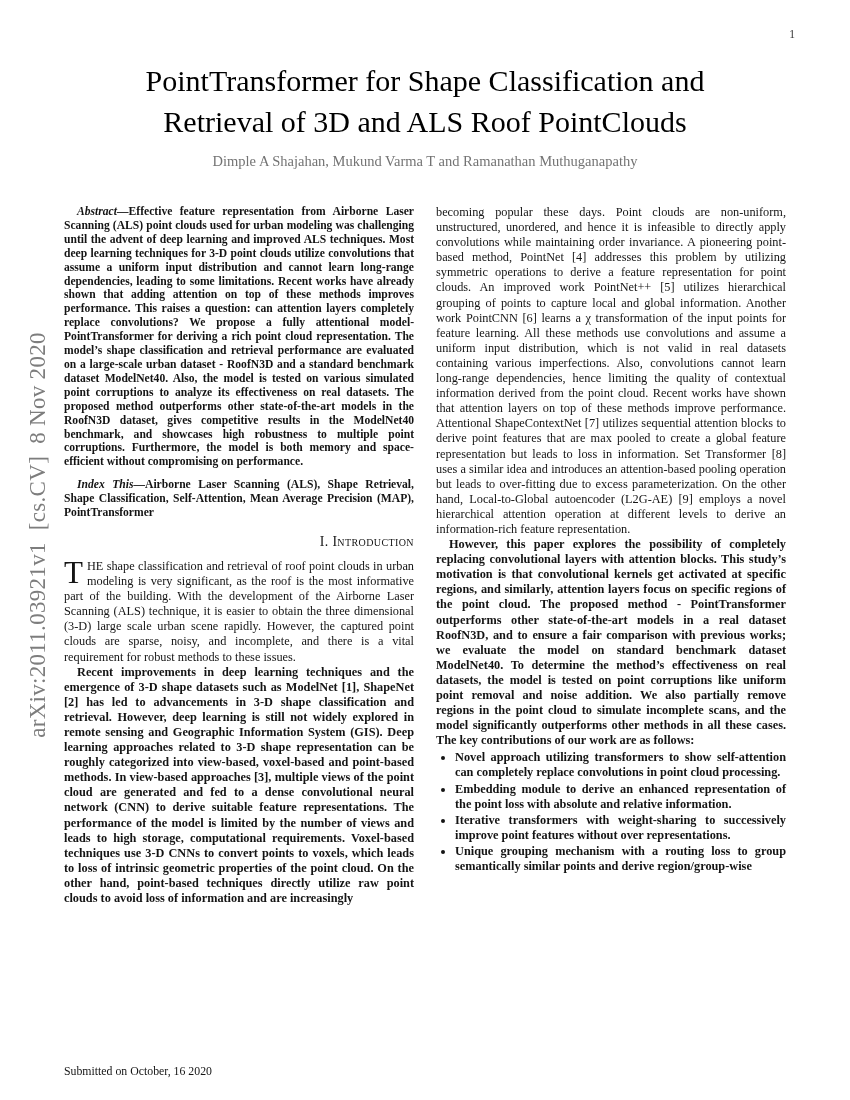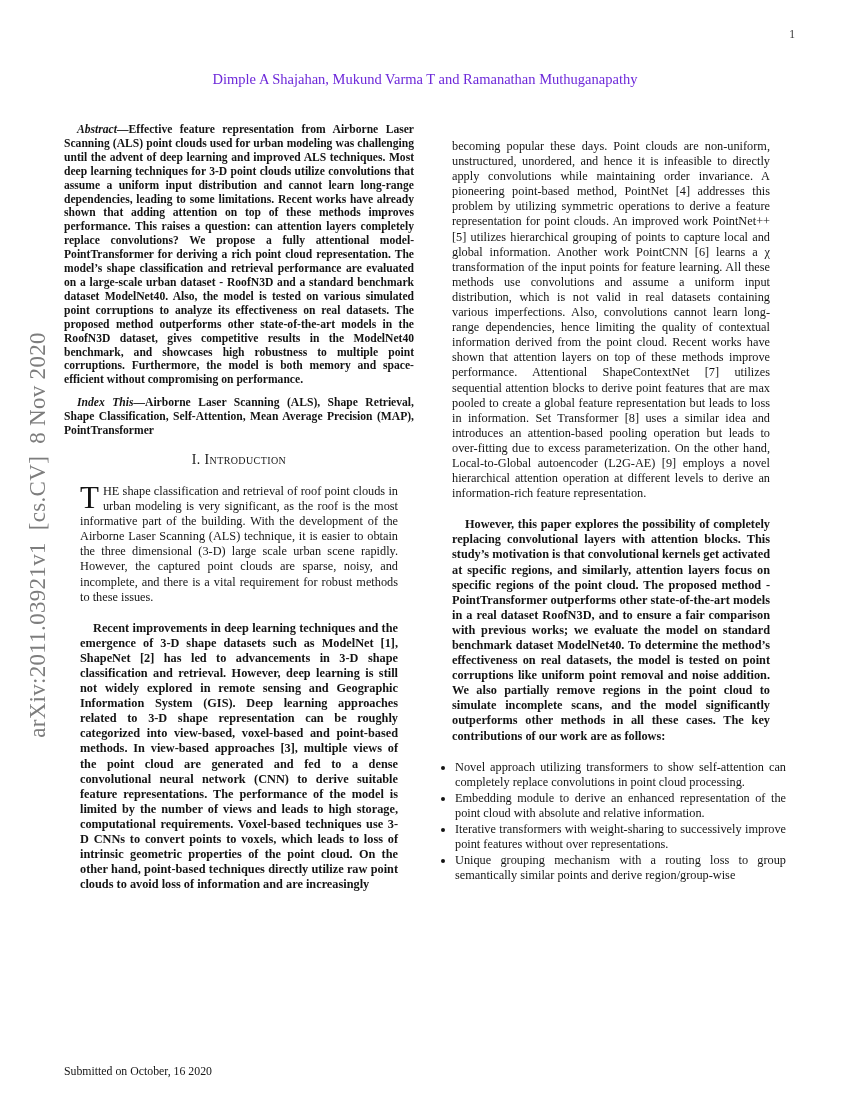--- a/index.html
+++ b/index.html
@@ -27,63 +27,64 @@
     text-align: center;
     font-size: 23px;
     color: #7d7d7d;
     white-space: pre;
     letter-spacing: 0.3px;
   }
 
   .paper-header { padding-top: 60px; text-align: center; }
   .title { margin: 0; font-size: 30px; font-weight: 400; line-height: 41px; color: #000; }
   .title-line { display: block; }
-  .authors { margin-top: 11px; font-size: 14.5px; color: #6d28d9; }
+  .authors { margin-top: 11px; font-size: 14.5px; color: #737373; }
 
   .columns {
     display: flex; gap: 22px;
     margin: 35px 64px 0 64px;
   }
   .col { flex: 1; min-width: 0; }
 
   .abstract, .index-terms {
     margin: 0;
     font-size: 11.6px; font-weight: 700;
     line-height: 13.9px;
     text-align: justify;
     text-indent: 13px;
   }
   .index-terms { margin-top: 9px; }
   .lead-label { font-style: italic; }
 
   .section-heading {
     margin: 14px 0 9px;
-    text-align: center;
+    text-align: right;
     font-size: 13.8px; font-weight: 400;
     font-variant: small-caps;
     letter-spacing: 0.4px;
   }
 
   .body-par {
-    margin: 16px;
+    margin: 0;
     font-size: 12.3px; line-height: 15.1px;
     text-align: justify;
   }
   .indent { text-indent: 13px; font-weight: bold; }
 
   .dropcap {
     float: left;
     font-size: 31px; line-height: 25px;
     padding: 1px 4px 0 0;
   }
 
   .contributions {
     margin: 2px 0 0 6px;
     padding-left: 13px;
     list-style: disc outside;
+    font-weight: bold;
   }
   .contributions li {
     font-size: 12.3px; line-height: 15.1px;
     text-align: justify;
     margin: 0 0 1px 0;
   }
 
   .footer-note {
     position: absolute; left: 64px; bottom: 21px;
     font-size: 11.8px; color: #141414;
@@ -92,20 +93,24 @@
 </head>
 <body>
 
 <div class="page">
 
   <div class="page-number">1</div>
 
   <div class="arxiv-sidebar">arXiv:2011.03921v1  [cs.CV]  8 Nov 2020</div>
 
   <header class="paper-header">
+    <h1 class="title">
+      <span class="title-line">PointTransformer for Shape Classification and</span>
+      <span class="title-line">Retrieval of 3D and ALS Roof PointClouds</span>
+    </h1>
     <div class="authors">Dimple A Shajahan, Mukund Varma T and Ramanathan Muthuganapathy</div>
   </header>
 
   <div class="columns">
 
     <div class="col col-left">
       <p class="abstract"><span class="lead-label">Abstract—</span><span>Effective feature representation from Airborne Laser Scanning (ALS) point clouds used for urban modeling was challenging until the advent of deep learning and improved ALS techniques. Most deep learning techniques for 3-D point clouds utilize convolutions that assume a uniform input distribution and cannot learn long-range dependencies, leading to some limitations. Recent works have already shown that adding attention on top of these methods improves performance. This raises a question: can attention layers completely replace convolutions? We propose a fully attentional model-PointTransformer for deriving a rich point cloud representation. The model’s shape classification and retrieval performance are evaluated on a large-scale urban dataset - RoofN3D and a standard benchmark dataset ModelNet40. Also, the model is tested on various simulated point corruptions to analyze its effectiveness on real datasets. The proposed method outperforms other state-of-the-art models in the RoofN3D dataset, gives competitive results in the ModelNet40 benchmark, and showcases high robustness to multiple point corruptions. Furthermore, the model is both memory and space-efficient without compromising on performance.</span></p>
 
       <p class="index-terms"><span class="lead-label">Index This—</span><span>Airborne Laser Scanning (ALS), Shape Retrieval, Shape Classification, Self-Attention, Mean Average Precision (MAP), PointTransformer</span></p>
 
@@ -116,21 +121,21 @@
       <p class="body-par indent">Recent improvements in deep learning techniques and the emergence of 3-D shape datasets such as ModelNet [1], ShapeNet [2] has led to advancements in 3-D shape classification and retrieval. However, deep learning is still not widely explored in remote sensing and Geographic Information System (GIS). Deep learning approaches related to 3-D shape representation can be roughly categorized into view-based, voxel-based and point-based methods. In view-based approaches [3], multiple views of the point cloud are generated and fed to a dense convolutional neural network (CNN) to derive suitable feature representations. The performance of the model is limited by the number of views and leads to high storage, computational requirements. Voxel-based techniques use 3-D CNNs to convert points to voxels, which leads to loss of intrinsic geometric properties of the point cloud. On the other hand, point-based techniques directly utilize raw point clouds to avoid loss of information and are increasingly</p>
     </div>
 
     <div class="col col-right">
       <p class="body-par">becoming popular these days. Point clouds are non-uniform, unstructured, unordered, and hence it is infeasible to directly apply convolutions while maintaining order invariance. A pioneering point-based method, PointNet [4] addresses this problem by utilizing symmetric operations to derive a feature representation for point clouds. An improved work PointNet++ [5] utilizes hierarchical grouping of points to capture local and global information. Another work PointCNN [6] learns a χ transformation of the input points for feature learning. All these methods use convolutions and assume a uniform input distribution, which is not valid in real datasets containing various imperfections. Also, convolutions cannot learn long-range dependencies, hence limiting the quality of contextual information derived from the point cloud. Recent works have shown that attention layers on top of these methods improve performance. Attentional ShapeContextNet [7] utilizes sequential attention blocks to derive point features that are max pooled to create a global feature representation but leads to loss in information. Set Transformer [8] uses a similar idea and introduces an attention-based pooling operation but leads to over-fitting due to excess parameterization. On the other hand, Local-to-Global autoencoder (L2G-AE) [9] employs a novel hierarchical attention operation at different levels to derive an information-rich feature representation.</p>
 
       <p class="body-par indent">However, this paper explores the possibility of completely replacing convolutional layers with attention blocks. This study’s motivation is that convolutional kernels get activated at specific regions, and similarly, attention layers focus on specific regions of the point cloud. The proposed method - PointTransformer outperforms other state-of-the-art models in a real dataset RoofN3D, and to ensure a fair comparison with previous works; we evaluate the model on standard benchmark dataset ModelNet40. To determine the method’s effectiveness on real datasets, the model is tested on point corruptions like uniform point removal and noise addition. We also partially remove regions in the point cloud to simulate incomplete scans, and the model significantly outperforms other methods in all these cases. The key contributions of our work are as follows:</p>
 
       <ul class="contributions">
         <li>Novel approach utilizing transformers to show self-attention can completely replace convolutions in point cloud processing.</li>
-        <li>Embedding module to derive an enhanced representation of the point cloud with absolute and relative information.</li>
+        <li>Embedding module to derive an enhanced representation of the point loss with absolute and relative information.</li>
         <li>Iterative transformers with weight-sharing to successively improve point features without over representations.</li>
         <li>Unique grouping mechanism with a routing loss to group semantically similar points and derive region/group-wise</li>
       </ul>
     </div>
 
   </div>
 
   <div class="footer-note">Submitted on October, 16 2020</div>
 
 </div>

